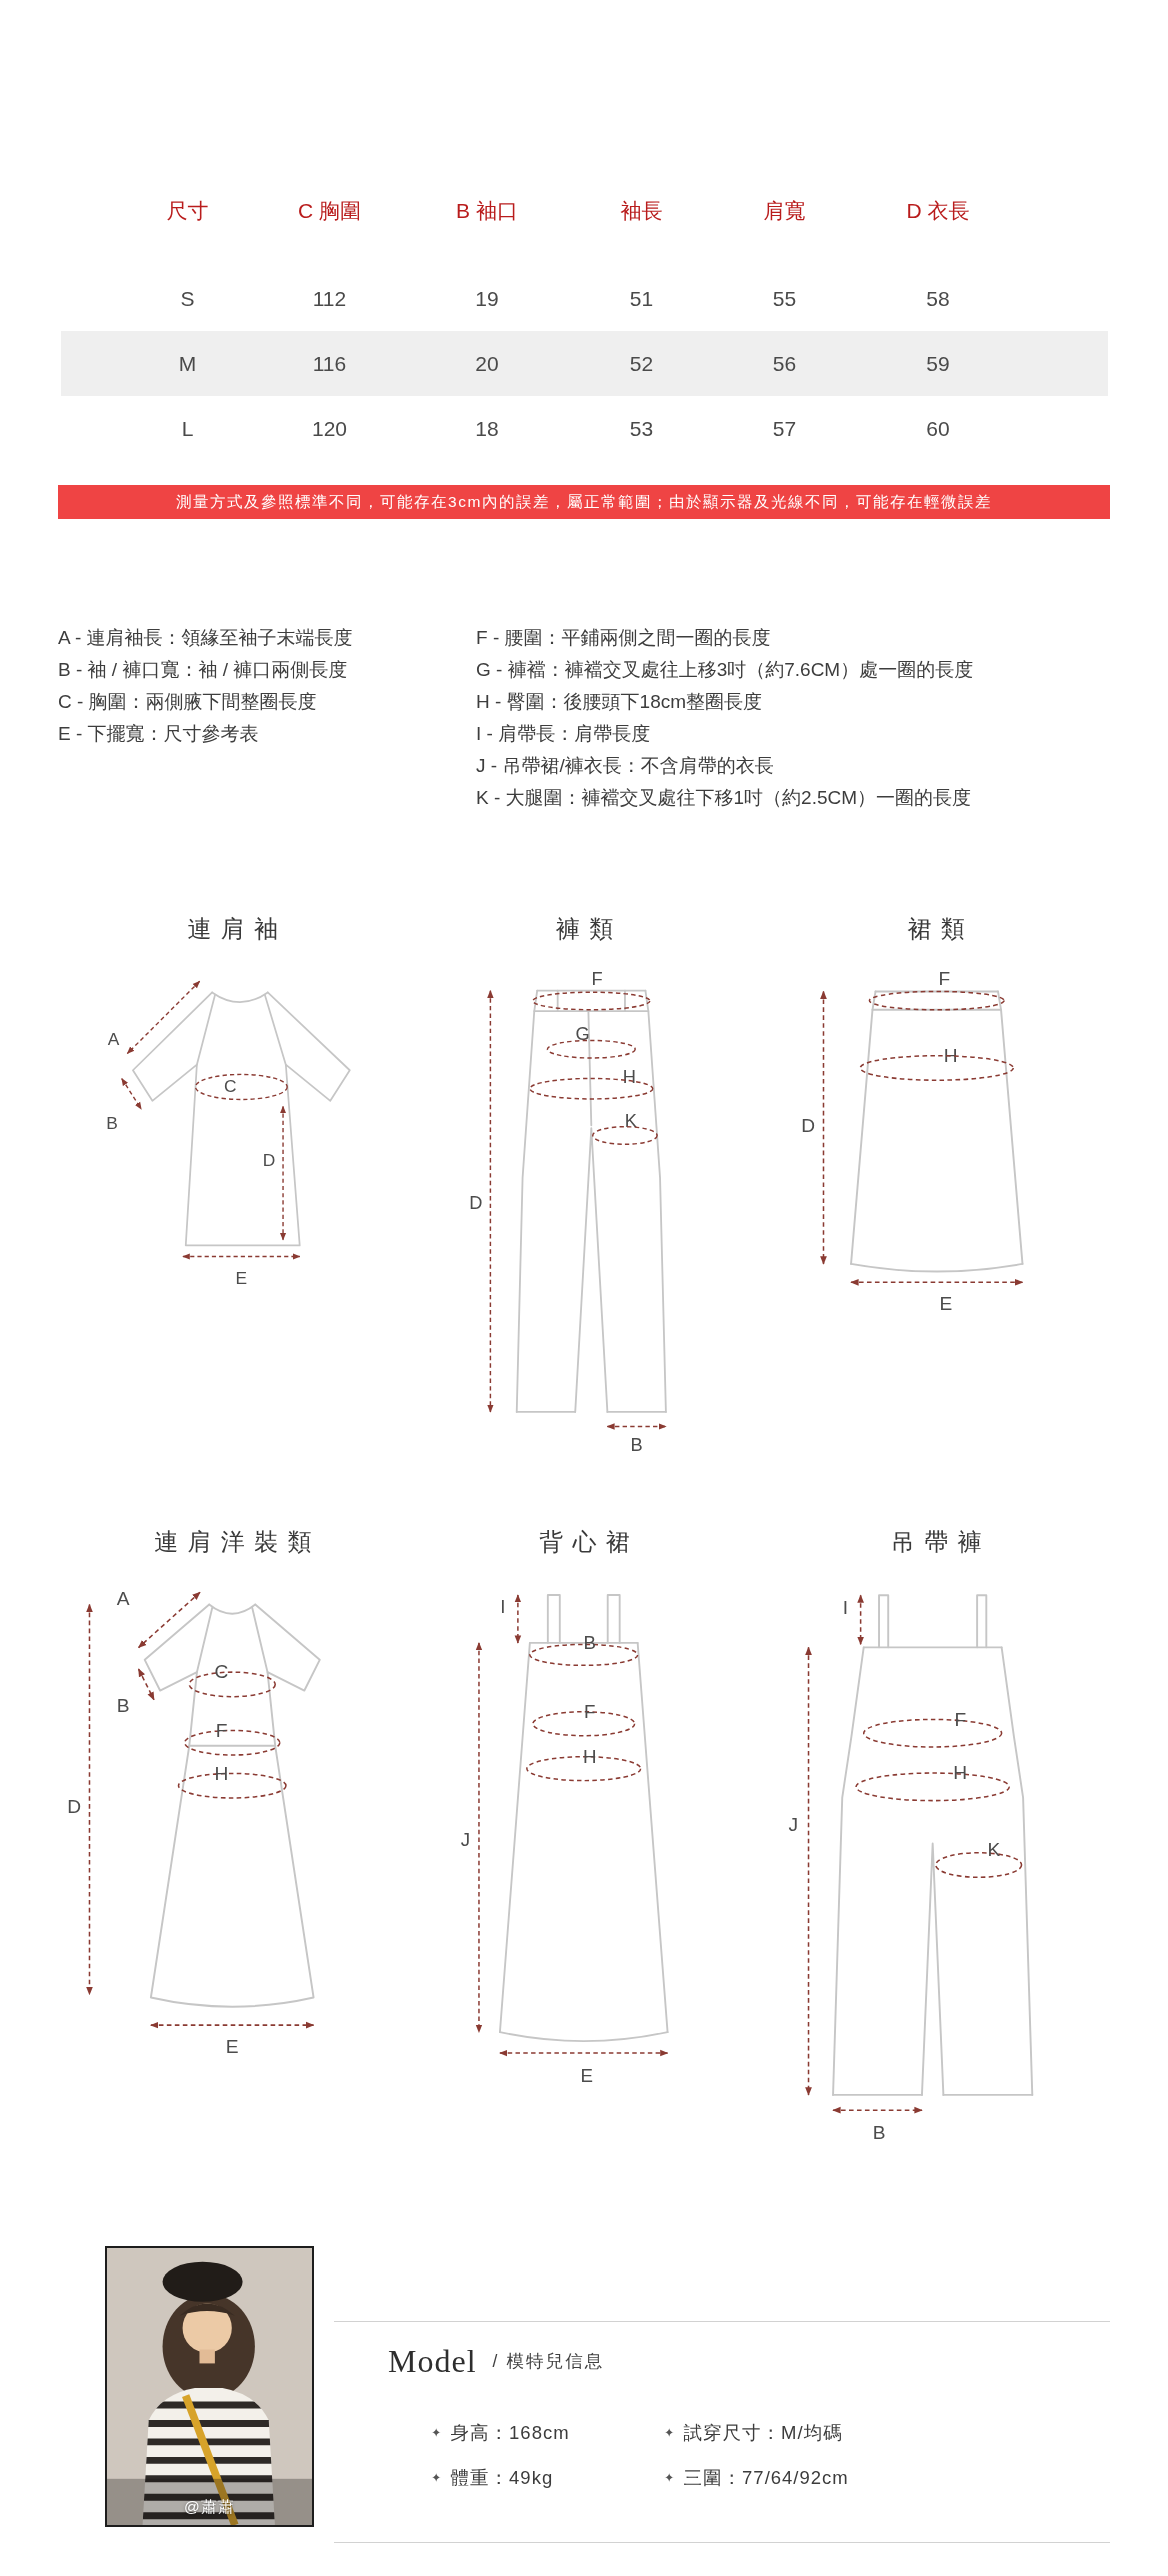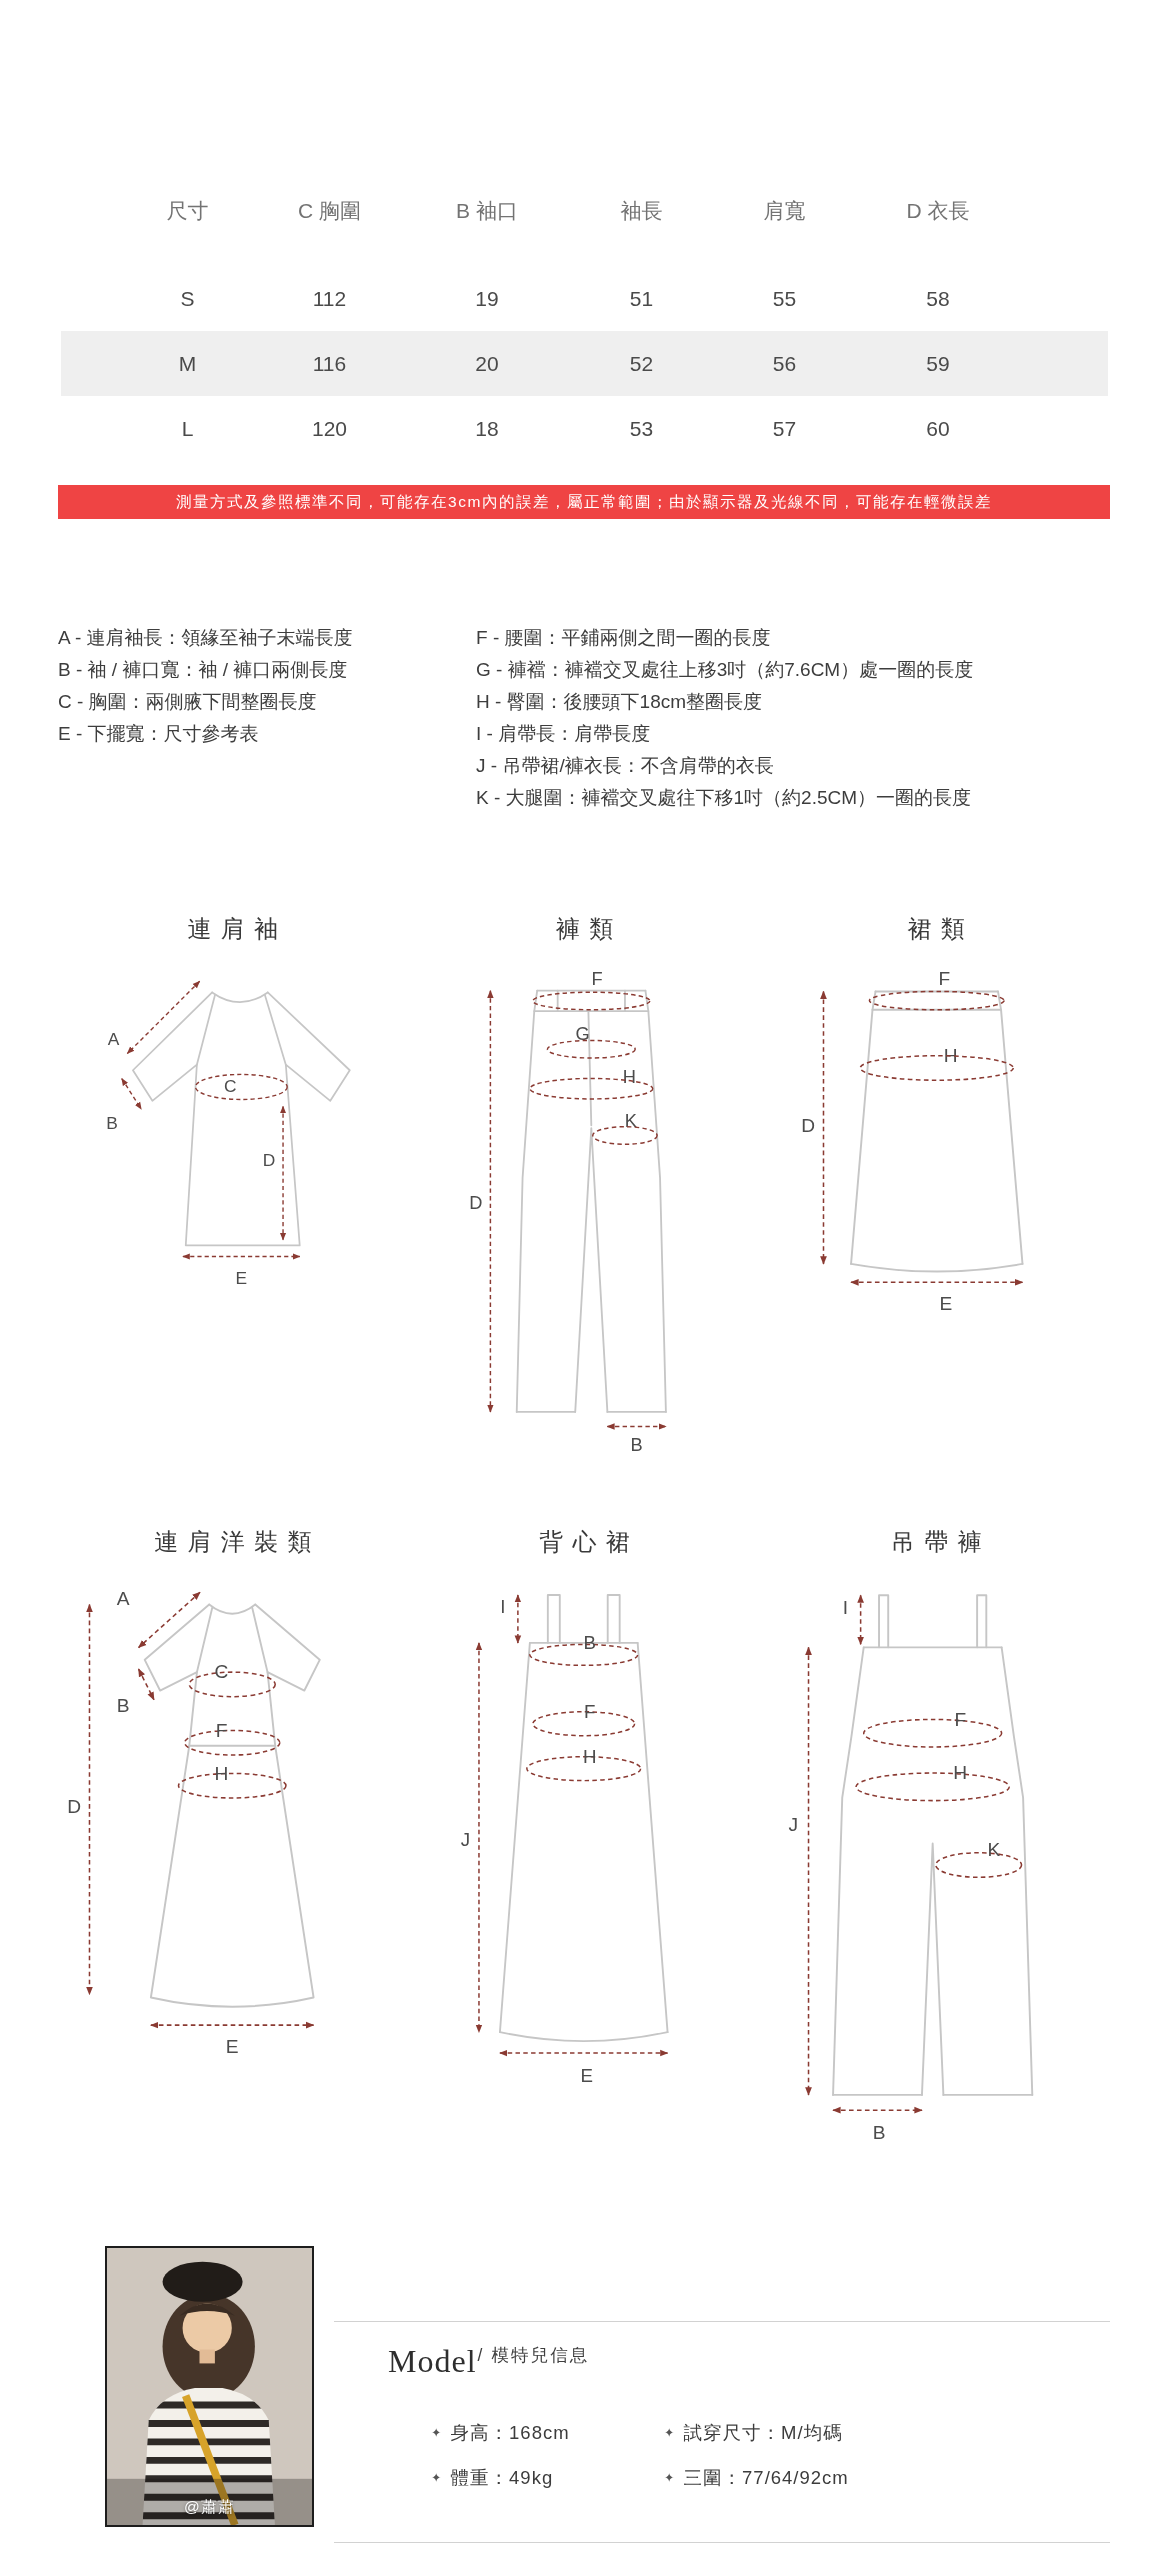--- a/index.html
+++ b/index.html
@@ -9,21 +9,21 @@
 
   
   .oval{position:absolute;top:69px;left:50%;transform:translateX(-50%);width:270px;height:61px;
         border:1.5px solid #474747;border-radius:50%;display:flex;align-items:center;justify-content:center}
   .oval span{font-size:22px;letter-spacing:8.2px;padding-left:8.2px;color:#353535}
 
   
   .stable{position:absolute;top:179px;left:61px;width:1047px}
   .grid6{display:grid;grid-template-columns:129px 155px 160px 149px 137px 170px;padding-left:62px;align-items:center}
   .grid6>div{text-align:center}
-  .thead{height:64px;margin-bottom:23px;font-size:21px;color:#737373}
+  .thead{height:64px;margin-bottom:23px;font-size:21px;color:#b91c1c}
   .trow{height:65px;font-size:21px;color:#4a4a4a}
   .trow.shaded{background:#efefef}
 
   .notice{position:absolute;top:485px;left:58px;width:1052px;height:34px;background:#ef4444;color:#ffffff;
           font-size:15.5px;letter-spacing:1.5px;display:flex;align-items:center;justify-content:center}
 
   .legend{position:absolute;top:622px;left:58px;width:1052px;display:flex}
   .legend-col{font-size:19px;line-height:32px;color:#3d3d3d}
   .lc-left{width:418px;flex:none}
 
@@ -38,21 +38,21 @@
   .lbl{fill:#4c4c4c;font-size:12.5px;text-anchor:middle;font-family:"Liberation Sans",sans-serif}
 
   
   .model{position:absolute;top:2246px;left:105px;width:1005px;height:319px}
   .photo{position:absolute;top:0;left:0;width:209px;height:281px;border:2.1px solid #1d1d1d;background:#a16207;overflow:hidden}
   .photo svg{display:block;width:100%;height:100%}
   .caption{position:absolute;left:0;right:0;bottom:7.2px;text-align:center;color:#fff;font-size:15.5px;letter-spacing:1.5px;
            text-shadow:0 0.5px 3.1px rgba(0,0,0,.55)}
   .model-right{position:absolute;left:229px;top:75px;width:776px;height:222px;border-top:1px solid #d2d2d2;
                border-bottom:1px solid #d2d2d2;padding:20.6px 0 0 54px}
-  .mhead{display:flex;align-items:flex-start;gap:1px}
+  .mhead{display:flex;align-items:center;gap:16px}
   .mhead .big{font-family:"Liberation Serif","DejaVu Serif",serif;font-size:32px;color:#2e2e2e;letter-spacing:1px}
   .mhead .small{font-size:17.5px;color:#3f3f3f;letter-spacing:2.1px}
   .minfo{margin-top:30px;margin-left:43px;display:grid;grid-template-columns:233px auto;
          grid-template-rows:repeat(2,45px);grid-auto-flow:column;align-items:center}
   .mitem{font-size:18.5px;color:#3c3c3c;letter-spacing:1px;display:flex;align-items:center}
   .mitem .bullet{font-size:12.4px;margin-right:8.2px;color:#555}
 </style>
 </head>
 <body>
 

